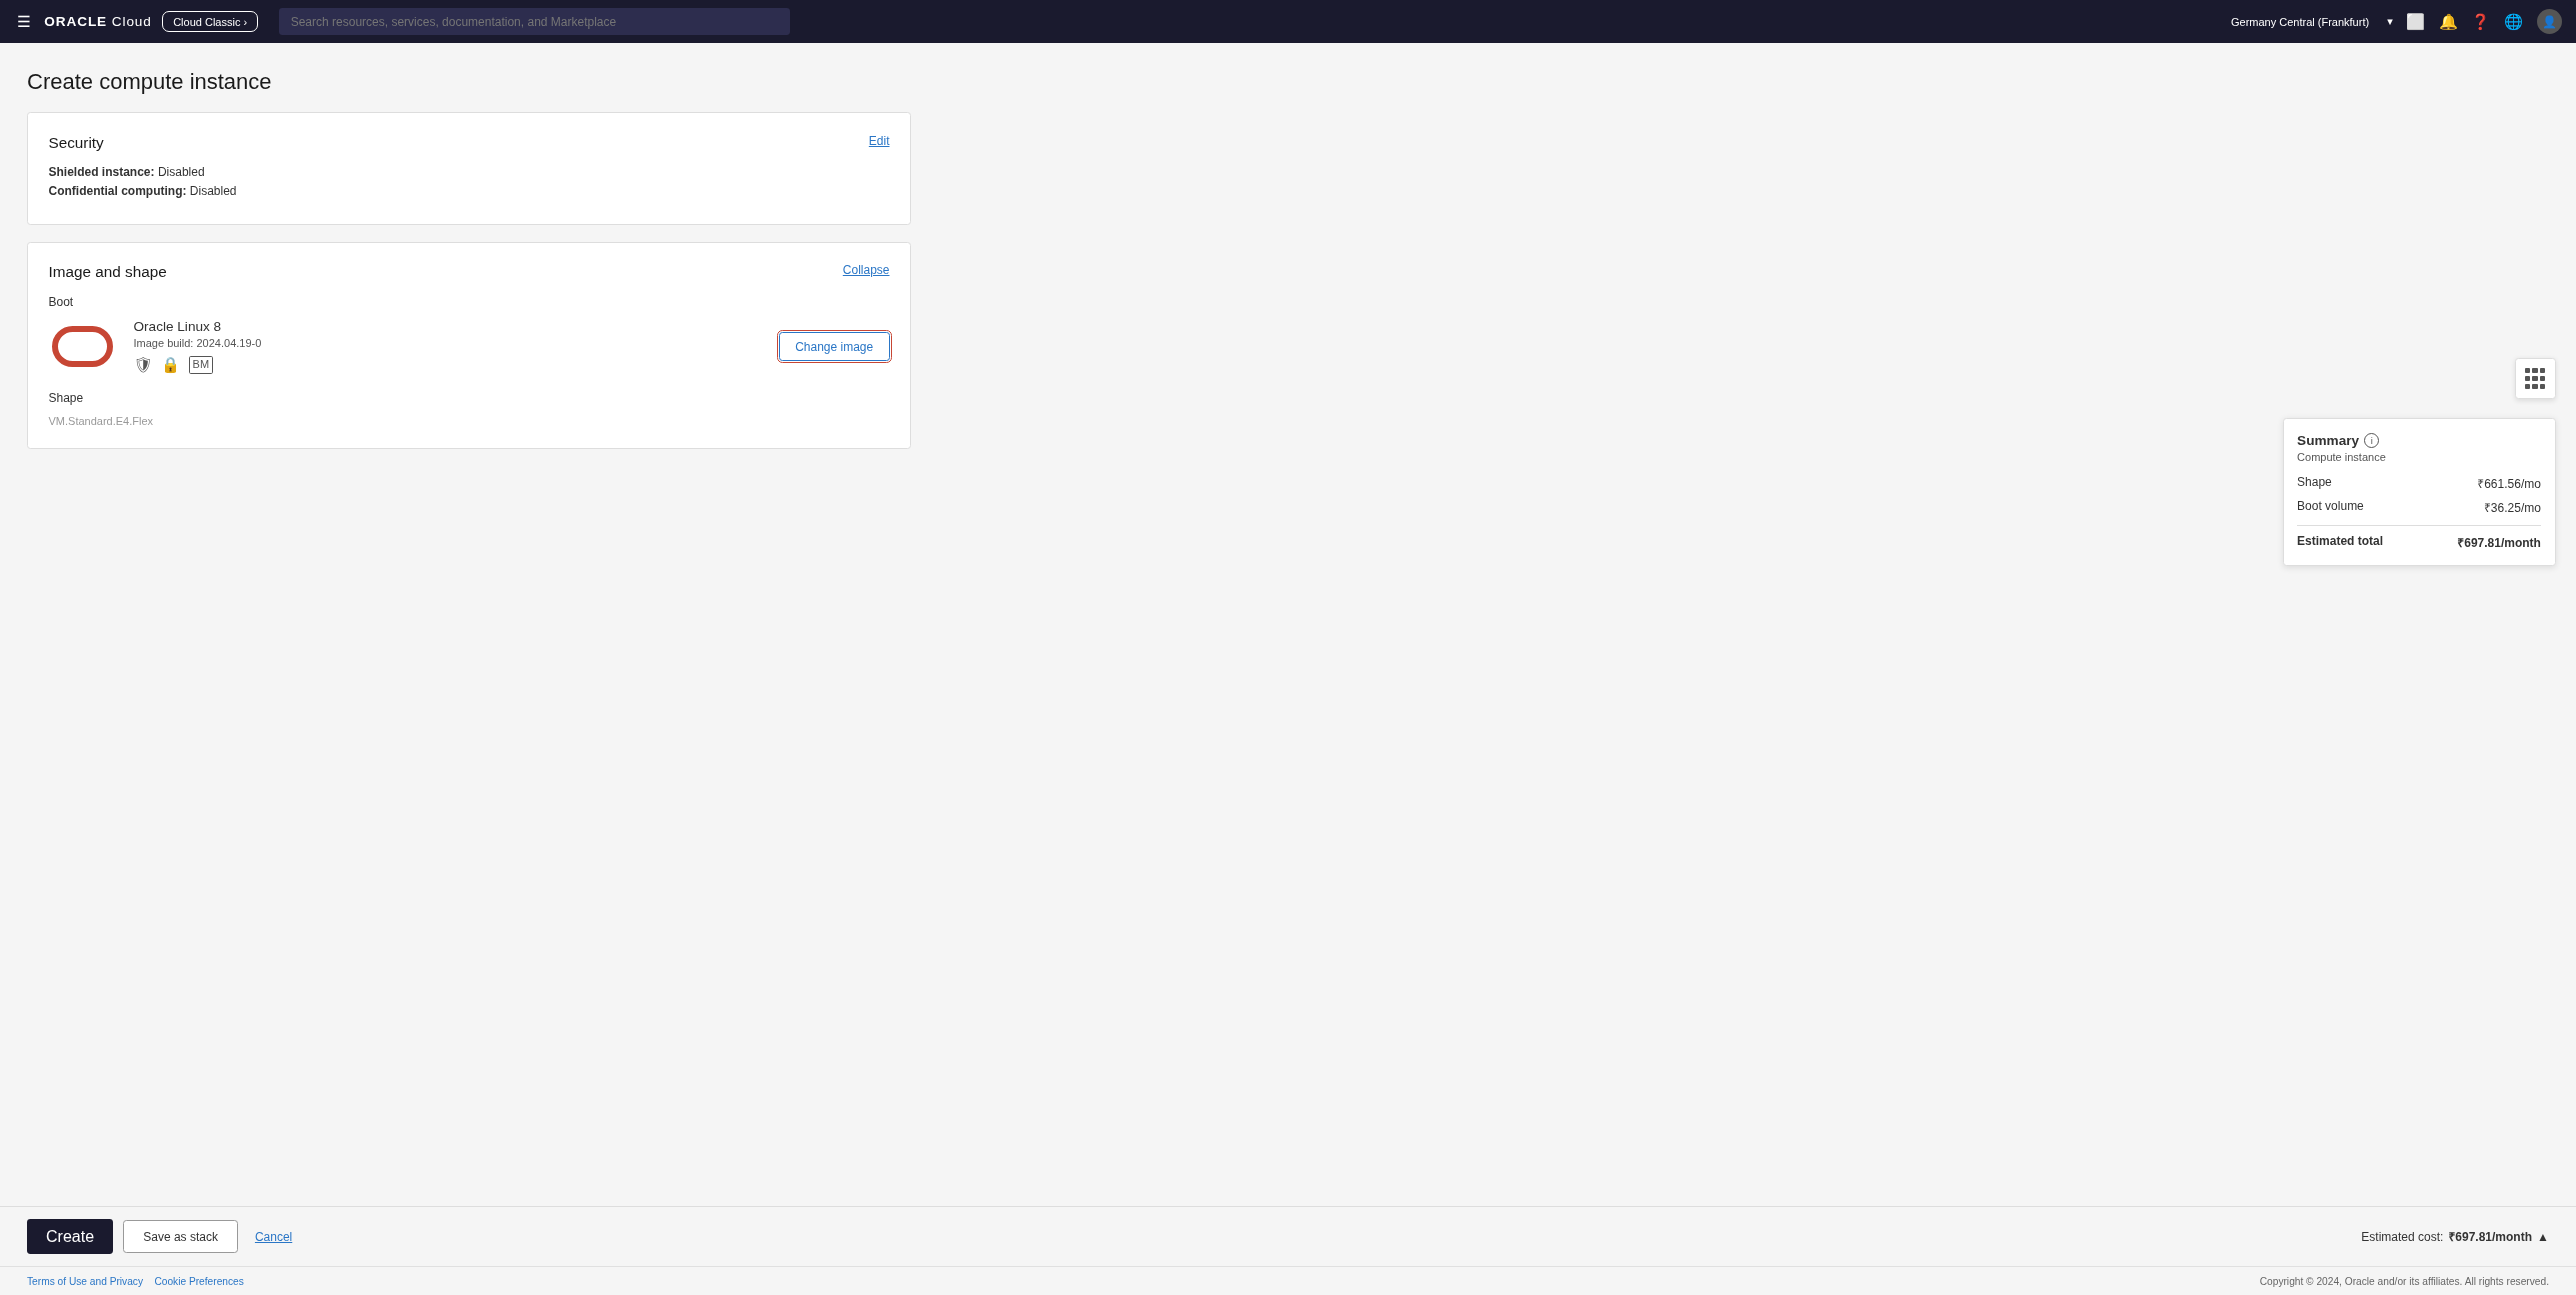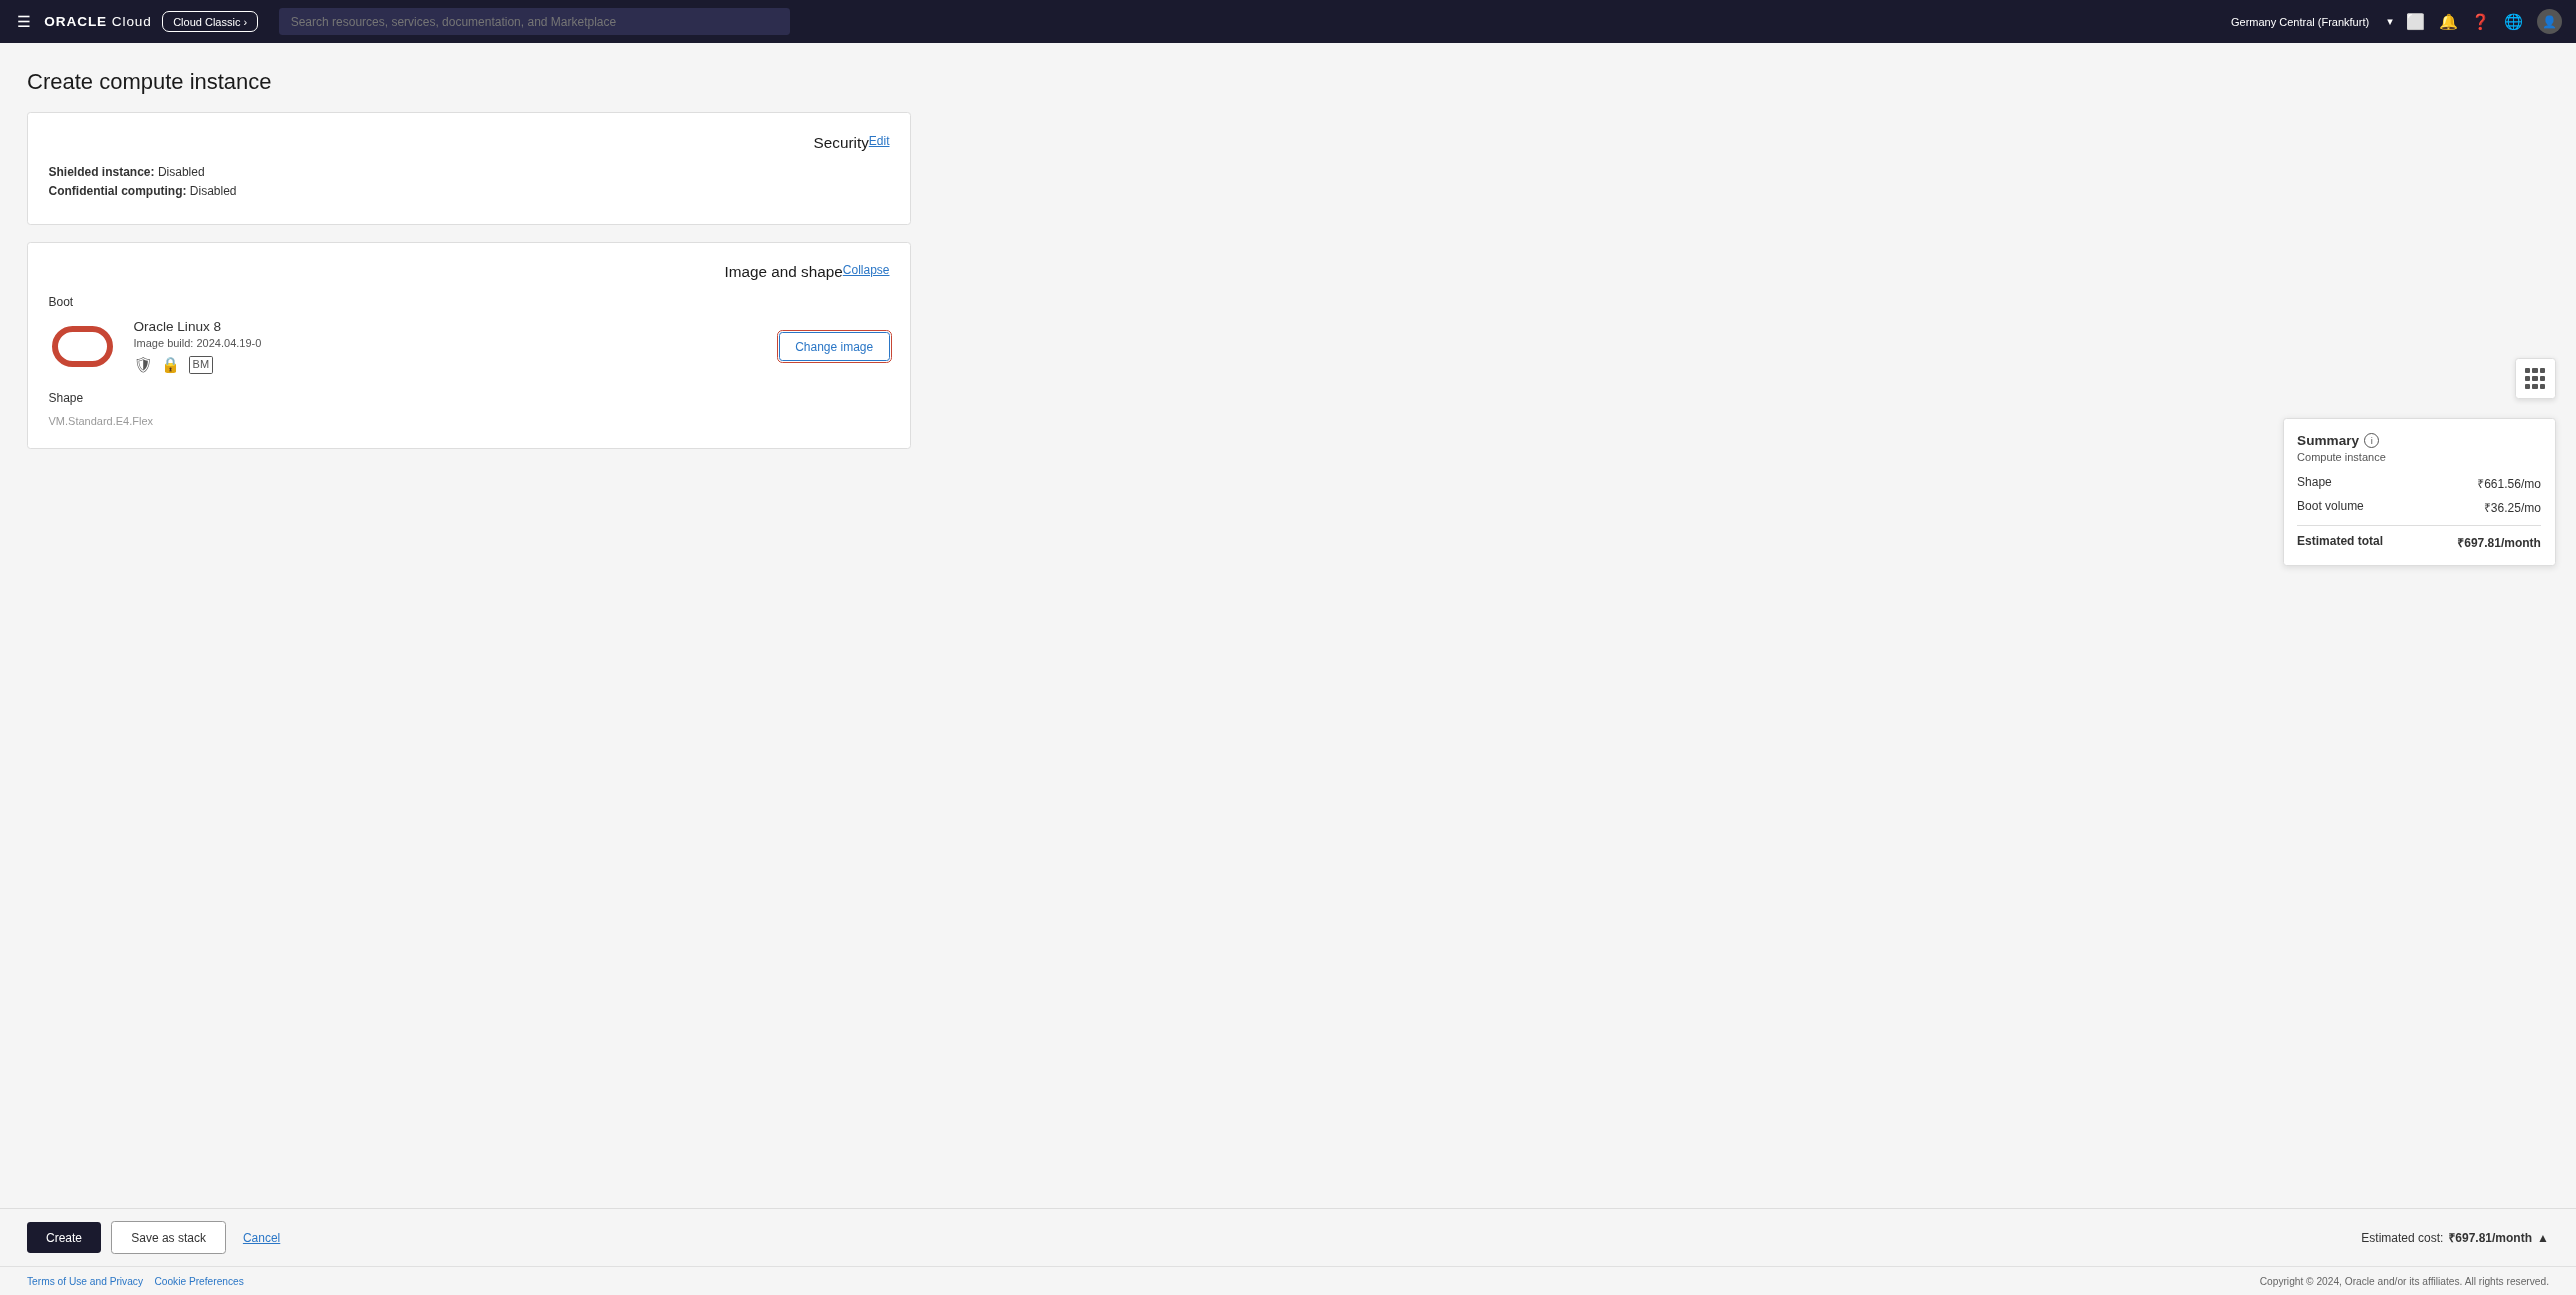--- a/index.html
+++ b/index.html
@@ -111,21 +111,21 @@
 
     
     .card {
       background: #fff;
       border: 0.9px solid #ddd;
       border-radius: 3.4px;
       padding: 20.5px;
     }
     .card-header {
       display: flex;
-      justify-content: flex-end;
+      justify-content: space-between;
       align-items: flex-start;
       margin-bottom: 13.6px;
     }
     .card-title {
       font-size: 15.3px;
       font-weight: 500;
       color: #1a1a1a;
     }
     .card-link {
       color: #2a76c6;
@@ -313,21 +313,21 @@
       align-items: center;
       gap: 10.2px;
       flex-shrink: 0;
     }
     .btn-create {
       background: #1a1a2e;
       color: #fff;
       border: none;
       padding: 8.5px 19px;
       border-radius: 3.4px;
-      font-size: 12px;
+      font-size: 16px;
       font-weight: 500;
       cursor: pointer;
     }
     .btn-save-stack {
       background: #fff;
       color: #333;
       border: 0.9px solid #999;
       padding: 8.5px 19px;
       border-radius: 3.4px;
       font-size: 12px;

